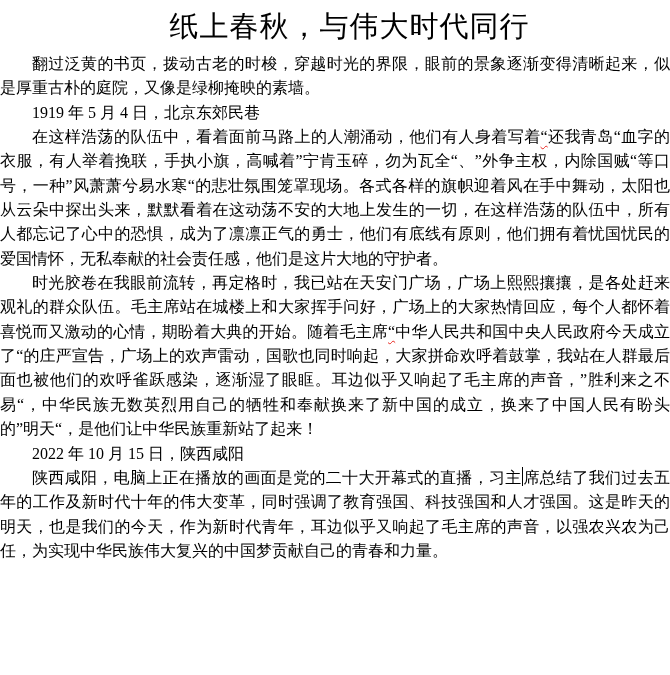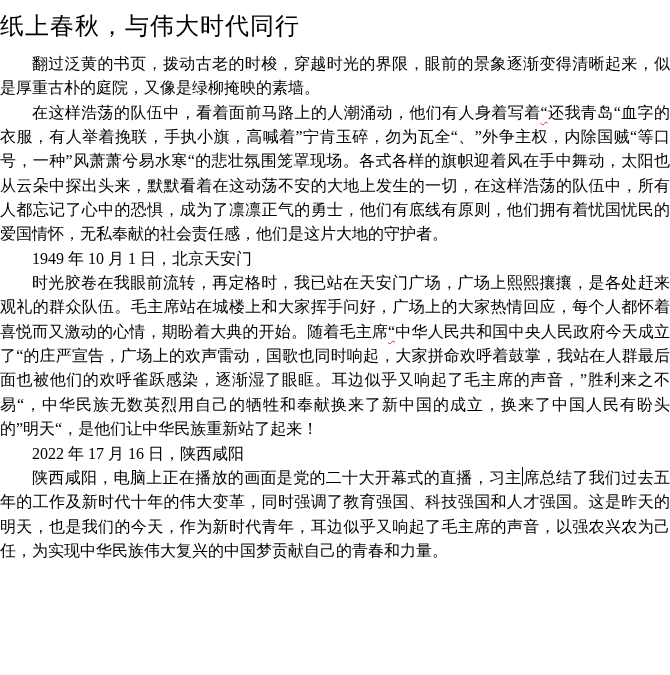--- a/index.html
+++ b/index.html
@@ -9,26 +9,27 @@
     height: 675px;
     box-sizing: border-box;
     padding-top: 6px;
     background: #ffffff;
     color: #000000;
     font-family: "Liberation Serif", "DejaVu Serif", serif;
     overflow: hidden;
     cursor: text;
   }
   .doc-title {
-    font-size: 24px;
+    font-size: 29px;
     font-weight: normal;
-    text-align: left;
+    text-align: center;
     line-height: 32px;
     letter-spacing: 1px;
     margin: 4px 0 10px 0;
+    padding-left: 29px;
   }
   .par {
     font-size: 16px;
     line-height: 24.35px;
     margin: 0;
     text-align: justify;
     text-justify: inter-ideograph;
     text-indent: 2em;
     word-break: break-all;
     overflow-wrap: break-word;
@@ -50,24 +51,24 @@
 </style>
 </head>
 <body>
 
 <div class="page">
 
   <h1 class="doc-title">纸上春秋，与伟大时代同行</h1>
 
   <p class="par"><span>翻过泛黄的书页，拨动古老的时梭，穿越时光的界限，眼前的景象逐渐变得清晰起来，似是厚重古朴的庭院，又像是绿柳掩映的素墙。</span></p>
 
+  <p class="par"><span>1919 年 5 月 4 日，北京东郊民巷</span></p>
 
   <p class="par"><span>在这样浩荡的队伍中，看着面前马路上的人潮涌动，他们有人身着写着</span><span class="spell-error">“</span><span>还我青岛“血字的衣服，有人举着挽联，手执小旗，高喊着”宁肯玉碎，勿为瓦全“、”外争主权，内除国贼“等口号，一种”风萧萧兮易水寒“的悲壮氛围笼罩现场。各式各样的旗帜迎着风在手中舞动，太阳也从云朵中探出头来，默默看着在这动荡不安的大地上发生的一切，在这样浩荡的队伍中，所有人都忘记了心中的恐惧，成为了凛凛正气的勇士，他们有底线有原则，他们拥有着忧国忧民的爱国情怀，无私奉献的社会责任感，他们是这片大地的守护者。</span></p>
 
-  <p class="par"><span>1949 年 10 月 1 日，北京天安门</span></p>
 
   <p class="par"><span>时光胶卷在我眼前流转，再定格时，我已站在天安门广场，广场上熙熙攘攘，是各处赶来观礼的群众队伍。毛主席站在城楼上和大家挥手问好，广场上的大家热情回应，每个人都怀着喜悦而又激动的心情，期盼着大典的开始。随着毛主席</span><span class="spell-error">“</span><span>中华人民共和国中央人民政府今天成立了“的庄严宣告，广场上的欢声雷动，国歌也同时响起，大家拼命欢呼着鼓掌，我站在人群最后面也被他们的欢呼雀跃感染，逐渐湿了眼眶。耳边似乎又响起了毛主席的声音，”胜利来之不易“，中华民族无数英烈用自己的牺牲和奉献换来了新中国的成立，换来了中国人民有盼头的”明天“，是他们让中华民族重新站了起来！</span></p>
 
-  <p class="par"><span>2022 年 17 月 16 日，陕西咸阳</span></p>
+  <p class="par"><span>2022 年 10 月 15 日，陕西咸阳</span></p>
 
   <p class="par"><span>陕西咸阳，电脑上正在播放的画面是党的二十大开幕式的直播，习主</span><span class="caret"></span><span>席总结了我们过去五年的工作及新时代十年的伟大变革，同时强调了教育强国、科技强国和人才强国。这是昨天的明天，也是我们的今天，作为新时代青年，耳边似乎又响起了毛主席的声音，以强农兴农为己任，为实现中华民族伟大复兴的中国梦贡献自己的青春和力量。</span></p>
 
 </div>
 
 </body></html>

